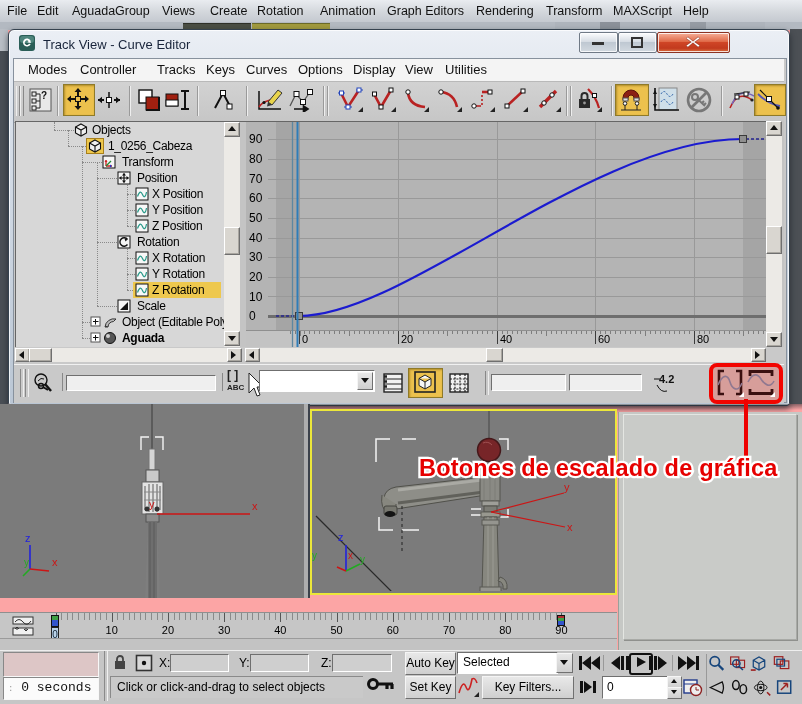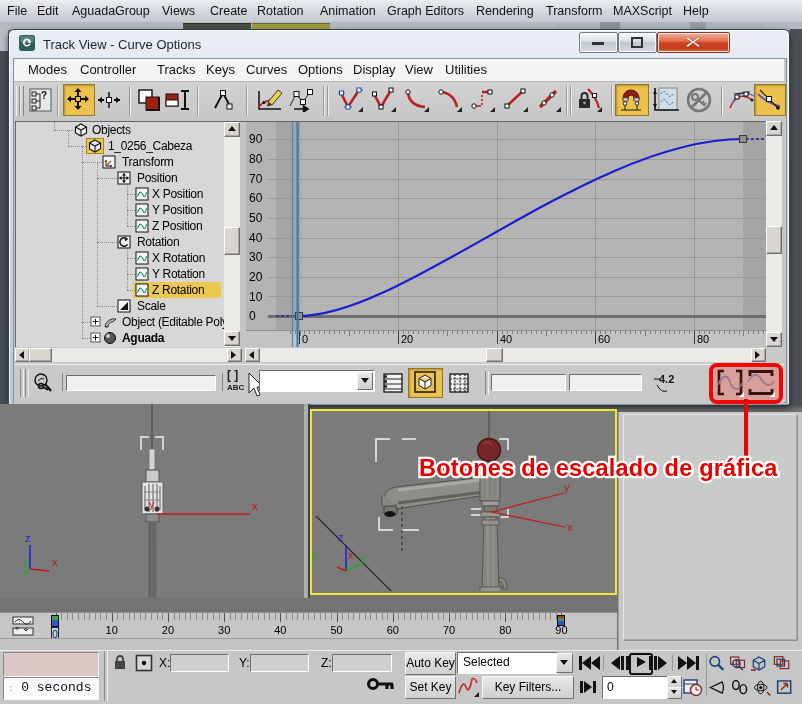--- a/index.html
+++ b/index.html
@@ -1,17 +1,17 @@
 <!DOCTYPE html>
 <html><head>
 <meta charset="utf-8">
 <style>
   html,body{margin:0;padding:0;}
   body{font-family:"Liberation Sans",sans-serif;}
-  #screen{position:relative;width:802px;height:704px;overflow:hidden;background:#737373;}
+  #screen{position:relative;width:802px;height:704px;overflow:hidden;background:#fca5a5;}
   .abs{position:absolute;}
   
   #mainmenu{left:0;top:0;width:802px;height:22px;background:linear-gradient(#e9ecf0,#d3d7dc 55%,#c4c9d0);border-bottom:1px solid #949ba5;font-size:12.5px;color:#111;}
   #mainmenu span{position:absolute;top:4px;}
   
   #strip{left:0;top:22px;width:802px;height:8px;background:#b3b9c1;}
   .raisedbtn{background:linear-gradient(#e8e8e8,#cfcfcf);border:1px solid #888;border-top-color:#f5f5f5;border-left-color:#f5f5f5;border-right-color:#707070;border-bottom-color:#707070;}
   
   #win{left:8px;top:29px;width:780px;height:375px;background:linear-gradient(#ebeff5,#d5dde7 30%,#bac6d4);border:1px solid #35424f;border-radius:6px 6px 3px 3px;box-shadow:0 3px 6px rgba(20,25,32,.6), inset 0 0 0 1px rgba(255,255,255,.75);}
   #titletext{left:34px;top:7px;font-size:13px;color:#18243a;}
@@ -128,21 +128,21 @@
   <div class="abs" style="left:0;top:29px;width:8px;height:22px;background:#b9bec5"></div>
   <div class="abs" style="left:790px;top:29px;width:12px;height:375px;background:#4c5055"></div>
 
   <div class="abs" id="win">
 
     <svg class="abs" style="left:10px;top:5px" width="16" height="16" viewBox="0 0 16 16">
       <rect x="0" y="0" width="16" height="16" rx="3" fill="#2a5e57"></rect>
       <rect x="1" y="1" width="14" height="7" rx="3" fill="#4e857c"></rect>
       <path d="M11.5 5.5a4 4 0 1 0 .2 3.5l-1.8-.2a2.2 2.2 0 1 1-.3-2.6l-1.4 1 3.6.8z" fill="#fff"></path>
     </svg>
-    <span class="abs" id="titletext">Track View - Curve Options</span>
+    <span class="abs" id="titletext">Track View - Curve Editor</span>
     <div class="abs capbtn" style="left:570px;width:37px"></div>
     <div class="abs capbtn" style="left:609px;width:37px"></div>
     <div class="abs capbtn" id="closebtn" style="left:648px;width:71px"></div>
     <div class="abs" style="left:583px;top:12px;width:12px;height:3px;background:#333;"></div>
     <div class="abs" style="left:622px;top:7px;width:8px;height:7px;border:2px solid #333;"></div>
     <svg class="abs" style="left:677px;top:6px" width="14" height="12" viewBox="0 0 16 14">
       <path d="M2 1 L8 6 L14 1 L16 3 L10 7 L16 11 L14 13 L8 8 L2 13 L0 11 L6 7 L0 3 Z" fill="#fff" stroke="#7a2213" stroke-width=".6"></path>
     </svg>
 
     <div class="abs" id="client">
@@ -928,20 +928,21 @@
     <span class="blabel" style="left:239px;top:5px">Y:</span>
     <div class="abs fld" style="left:250px;top:3px;width:57px;height:16px;background:#cfcfcf"></div>
     <span class="blabel" style="left:321px;top:5px">Z:</span>
     <div class="abs fld" style="left:332px;top:3px;width:58px;height:16px;background:#cfcfcf"></div>
 
     <svg class="abs" style="left:366px;top:24px" width="30" height="20" viewBox="0 0 30 20">
       <circle cx="7" cy="9" r="4.5" fill="none" stroke="#111" stroke-width="3"></circle>
       <path d="M11 9 H27 M21 9 v5 M26 9 v5" stroke="#111" stroke-width="3.2"></path>
     </svg>
 
+    <div class="abs" style="left:110px;top:25px;width:252px;height:21px;border-top:1px solid #8a8a8a;border-left:1px solid #8a8a8a;background:#c9c9c9;font-size:12px;color:#000;line-height:20px"><span style="margin-left:6px">Click or click-and-drag to select objects</span></div>
 
     <div class="abs raisedbtn" style="left:405px;top:1px;width:49px;height:21px;text-align:center;font-size:12px;line-height:20px">Auto Key</div>
     <div class="abs raisedbtn" style="left:405px;top:25px;width:49px;height:21px;text-align:center;font-size:12px;line-height:20px">Set Key</div>
     <div class="abs fld" style="left:457px;top:1px;width:99px;height:20px;background:#fff;font-size:12px;line-height:19px"><span style="margin-left:5px">Selected</span></div>
     <div class="abs raisedbtn" style="left:556px;top:2px;width:15px;height:18px"></div>
     <div class="abs arr" style="left:560px;top:9px;border-left:4px solid transparent;border-right:4px solid transparent;border-top:5px solid #111;"></div>
     <svg class="abs" style="left:457px;top:26px" width="22" height="20" viewBox="0 0 22 20">
       <path d="M2 16 q4 -14 7 -6 t6 -8 q3 -2 5 4" stroke="#cc2222" stroke-width="1.6" fill="none"></path>
       <path d="M22 20 l0 -5 -5 5 z" fill="#222"></path>
     </svg>

